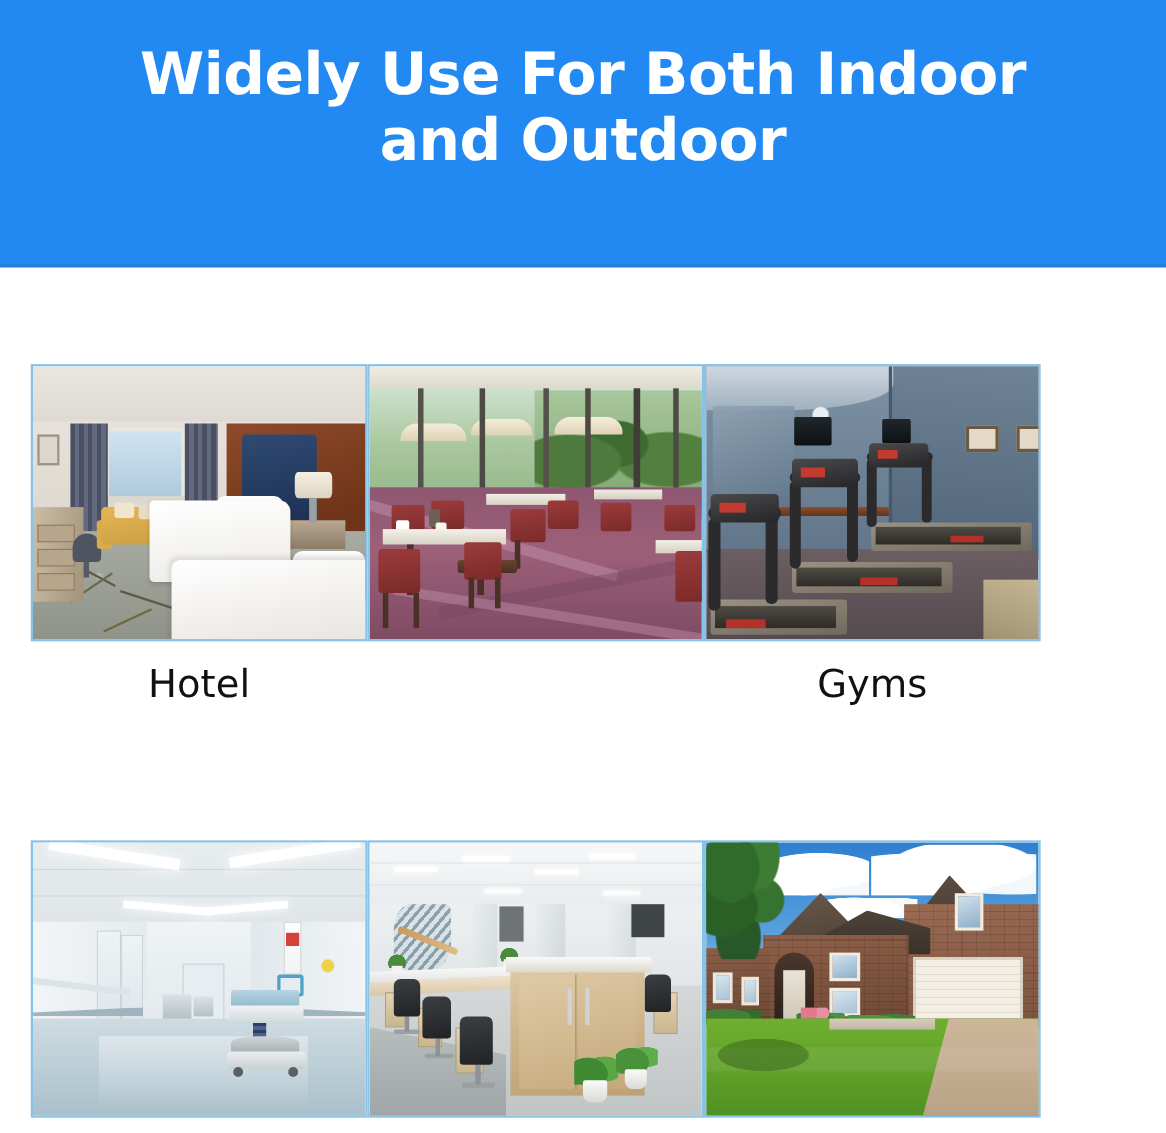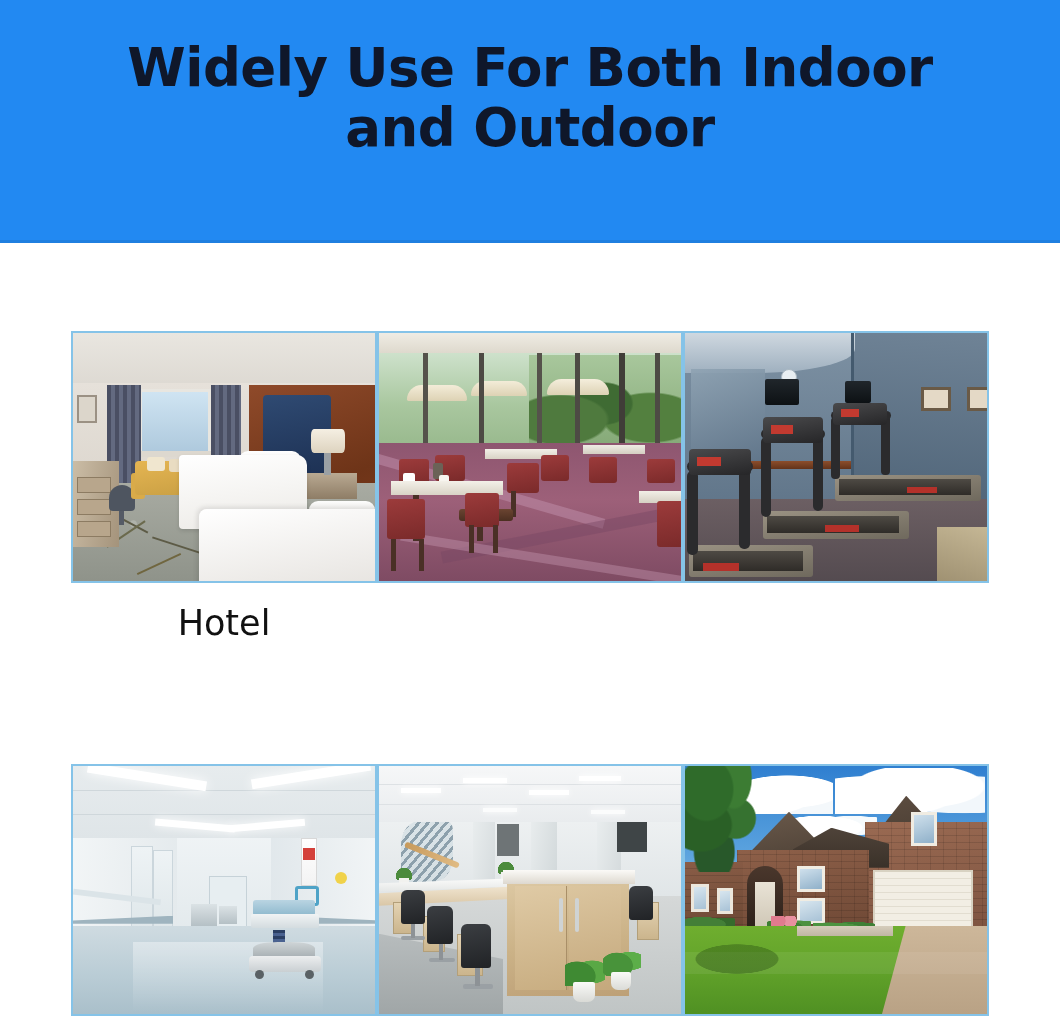--- a/index.html
+++ b/index.html
@@ -31,21 +31,21 @@
     overflow: hidden;
   }
 
   #banner-title {
     margin-top: 38px;
     font-family: "DejaVu Sans", sans-serif;
     font-size: 53px;
     font-weight: bold;
     line-height: 1.14;
     letter-spacing: -0.5px;
-    color: #0f172a;
+    color: #ffffff;
     padding: 0 70px;
   }
 
   #banner-subtitle {
     margin-top: 18px;
     font-family: "DejaVu Sans", sans-serif;
     font-size: 30px;
     font-weight: 400;
     color: #d8f3ff;
     letter-spacing: 0px;
@@ -54,21 +54,21 @@
   
   #grid {
     position: absolute;
     left: 28px;
     top: 331px;
     width: 1004px;
   }
 
   .grid-row {
     display: flex;
-    justify-content: center;
+    justify-content: flex-start;
     width: 1004px;
   }
   .grid-row.row-2 { margin-top: 122px; }
 
   .card {
     width: 306px;
   }
 
   .thumb {
     position: relative;
@@ -645,20 +645,21 @@
             <div class="sh tm-deck s3-t1deck"></div>
             <div class="sh tm-belt s3-t1belt"></div>
             <div class="sh tm-red s3-t1red"></div>
             <div class="sh s3-t1arm"></div>
               <div class="sh s3-t1arm2"></div>
             <div class="sh s3-t1top"></div>
             <div class="sh tm-console s3-t1con"></div>
             <div class="sh s3-t1cr"></div>
           </div>
         </div>
+        <div class="caption">Gyms</div>
       </div>
 
     </div>
 
     <div class="grid-row row-2">
 
       <div class="card">
         <div class="thumb">
           <div class="scene">
             <div class="sh s4-bg"></div>

